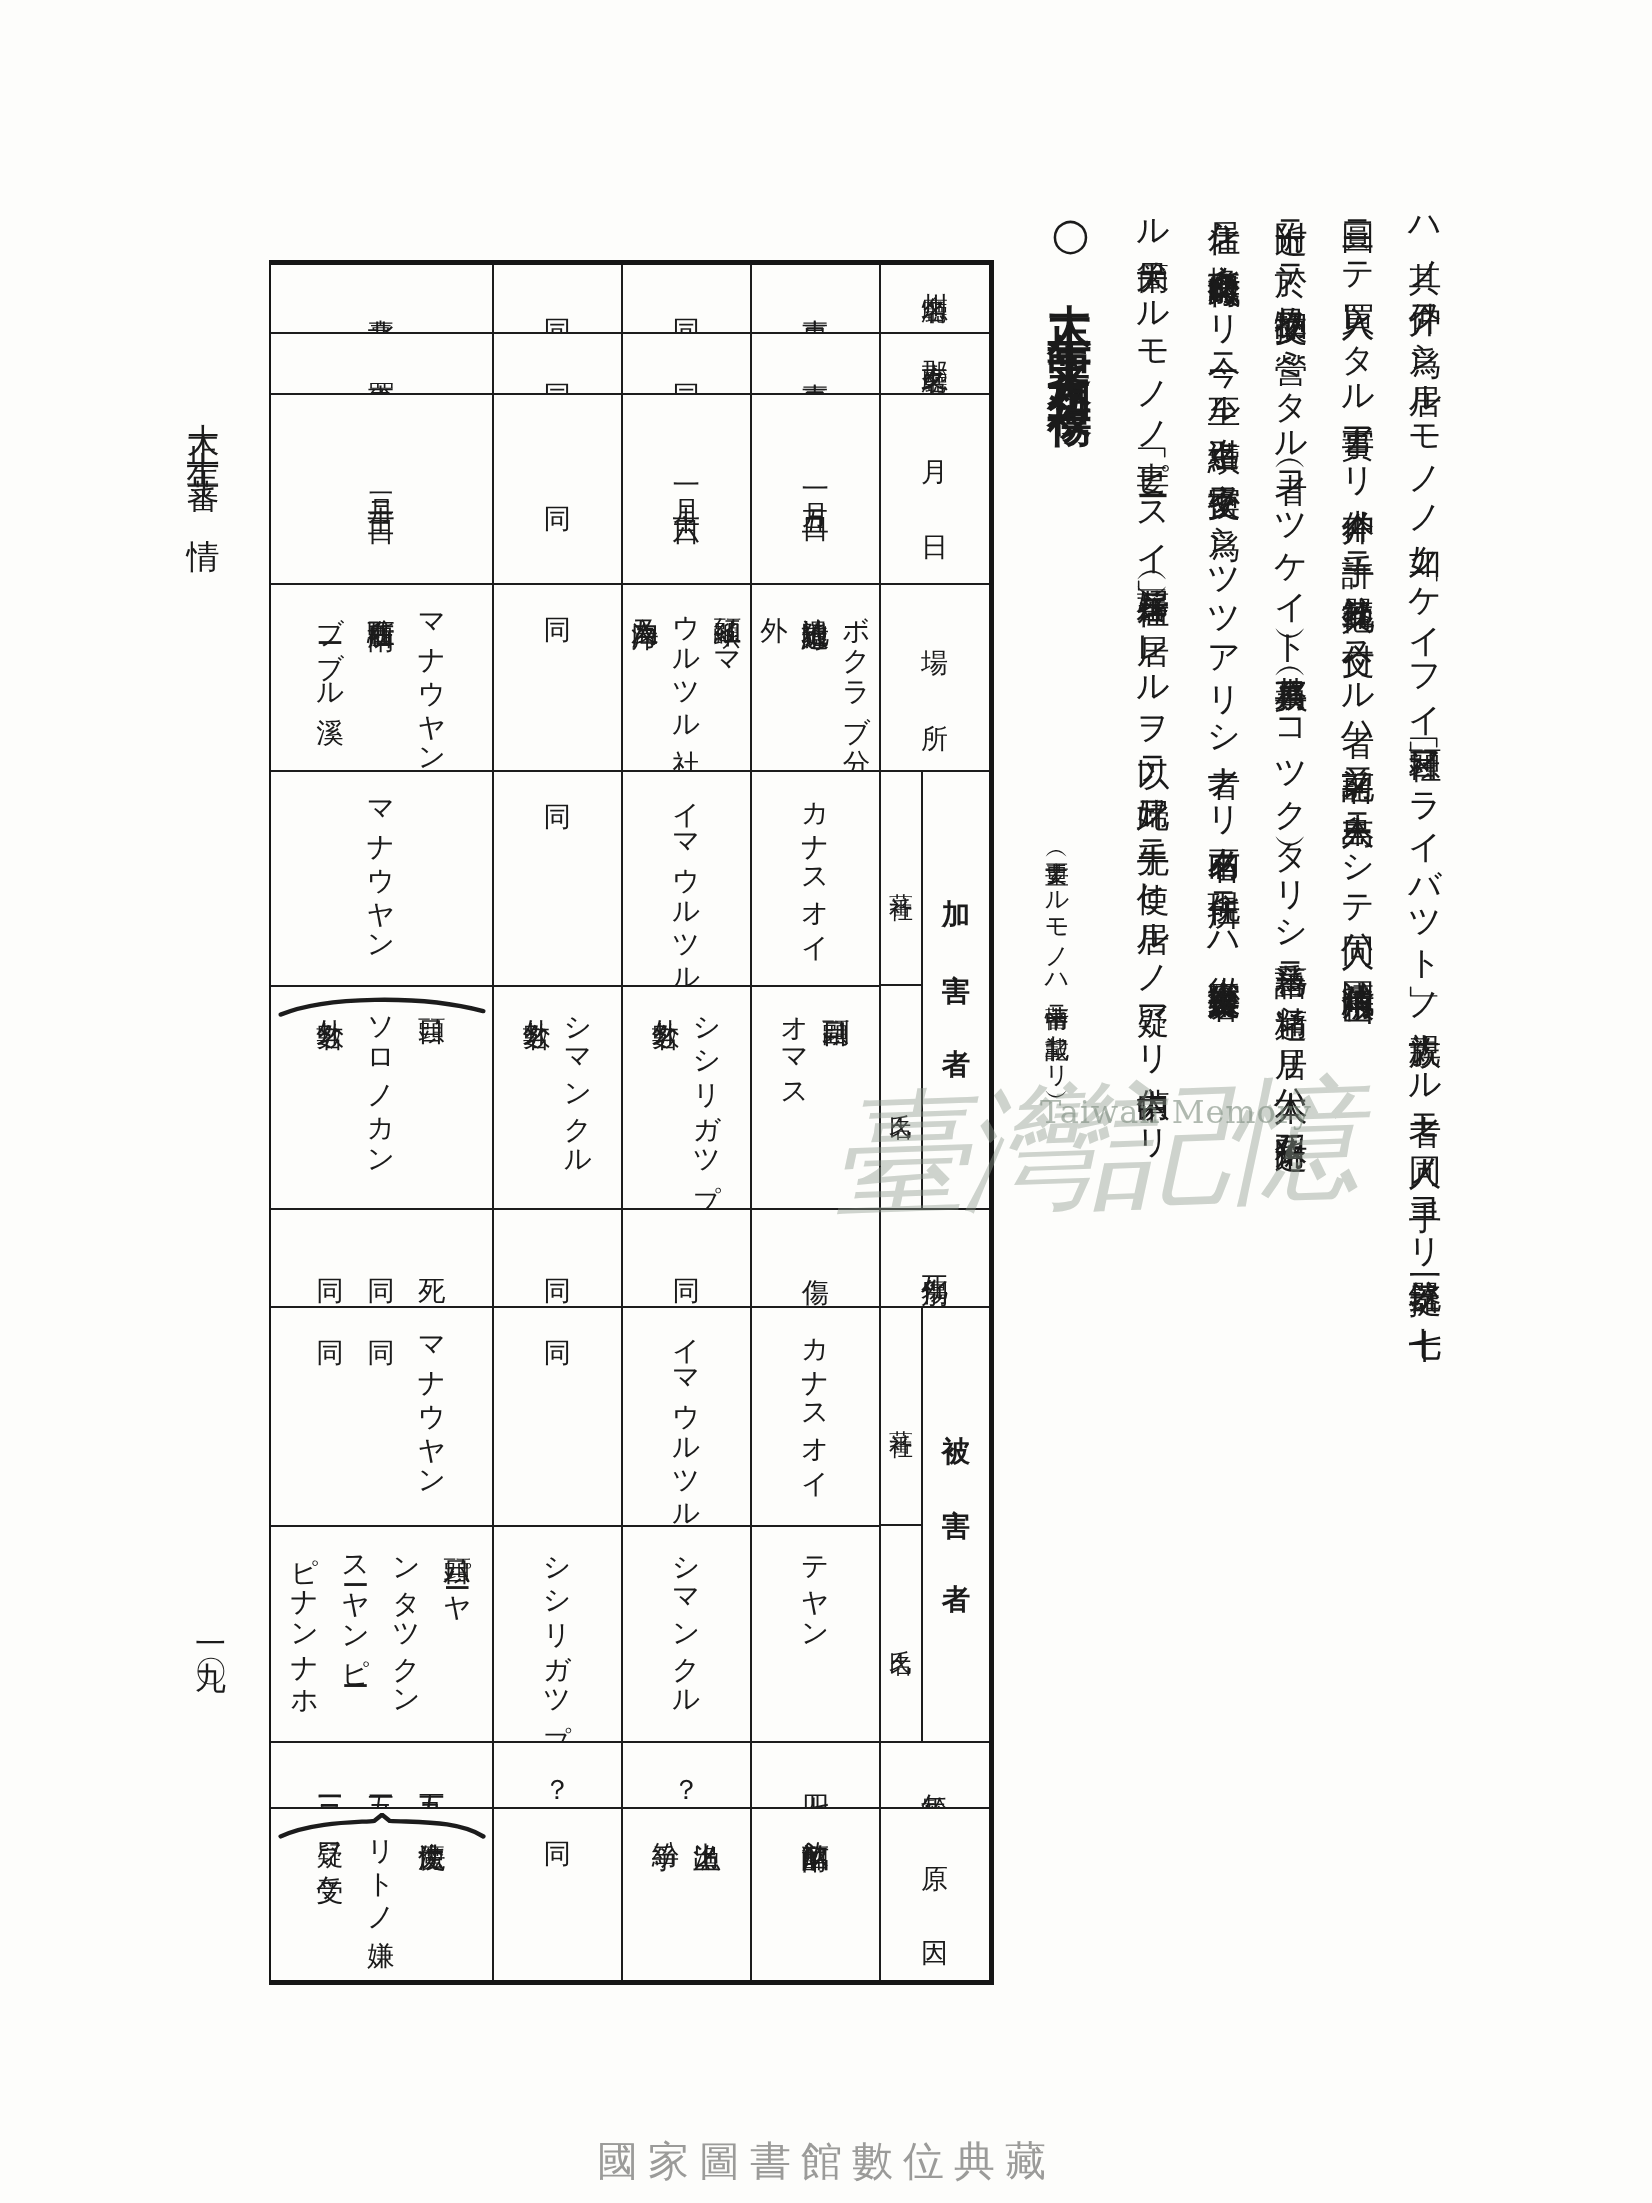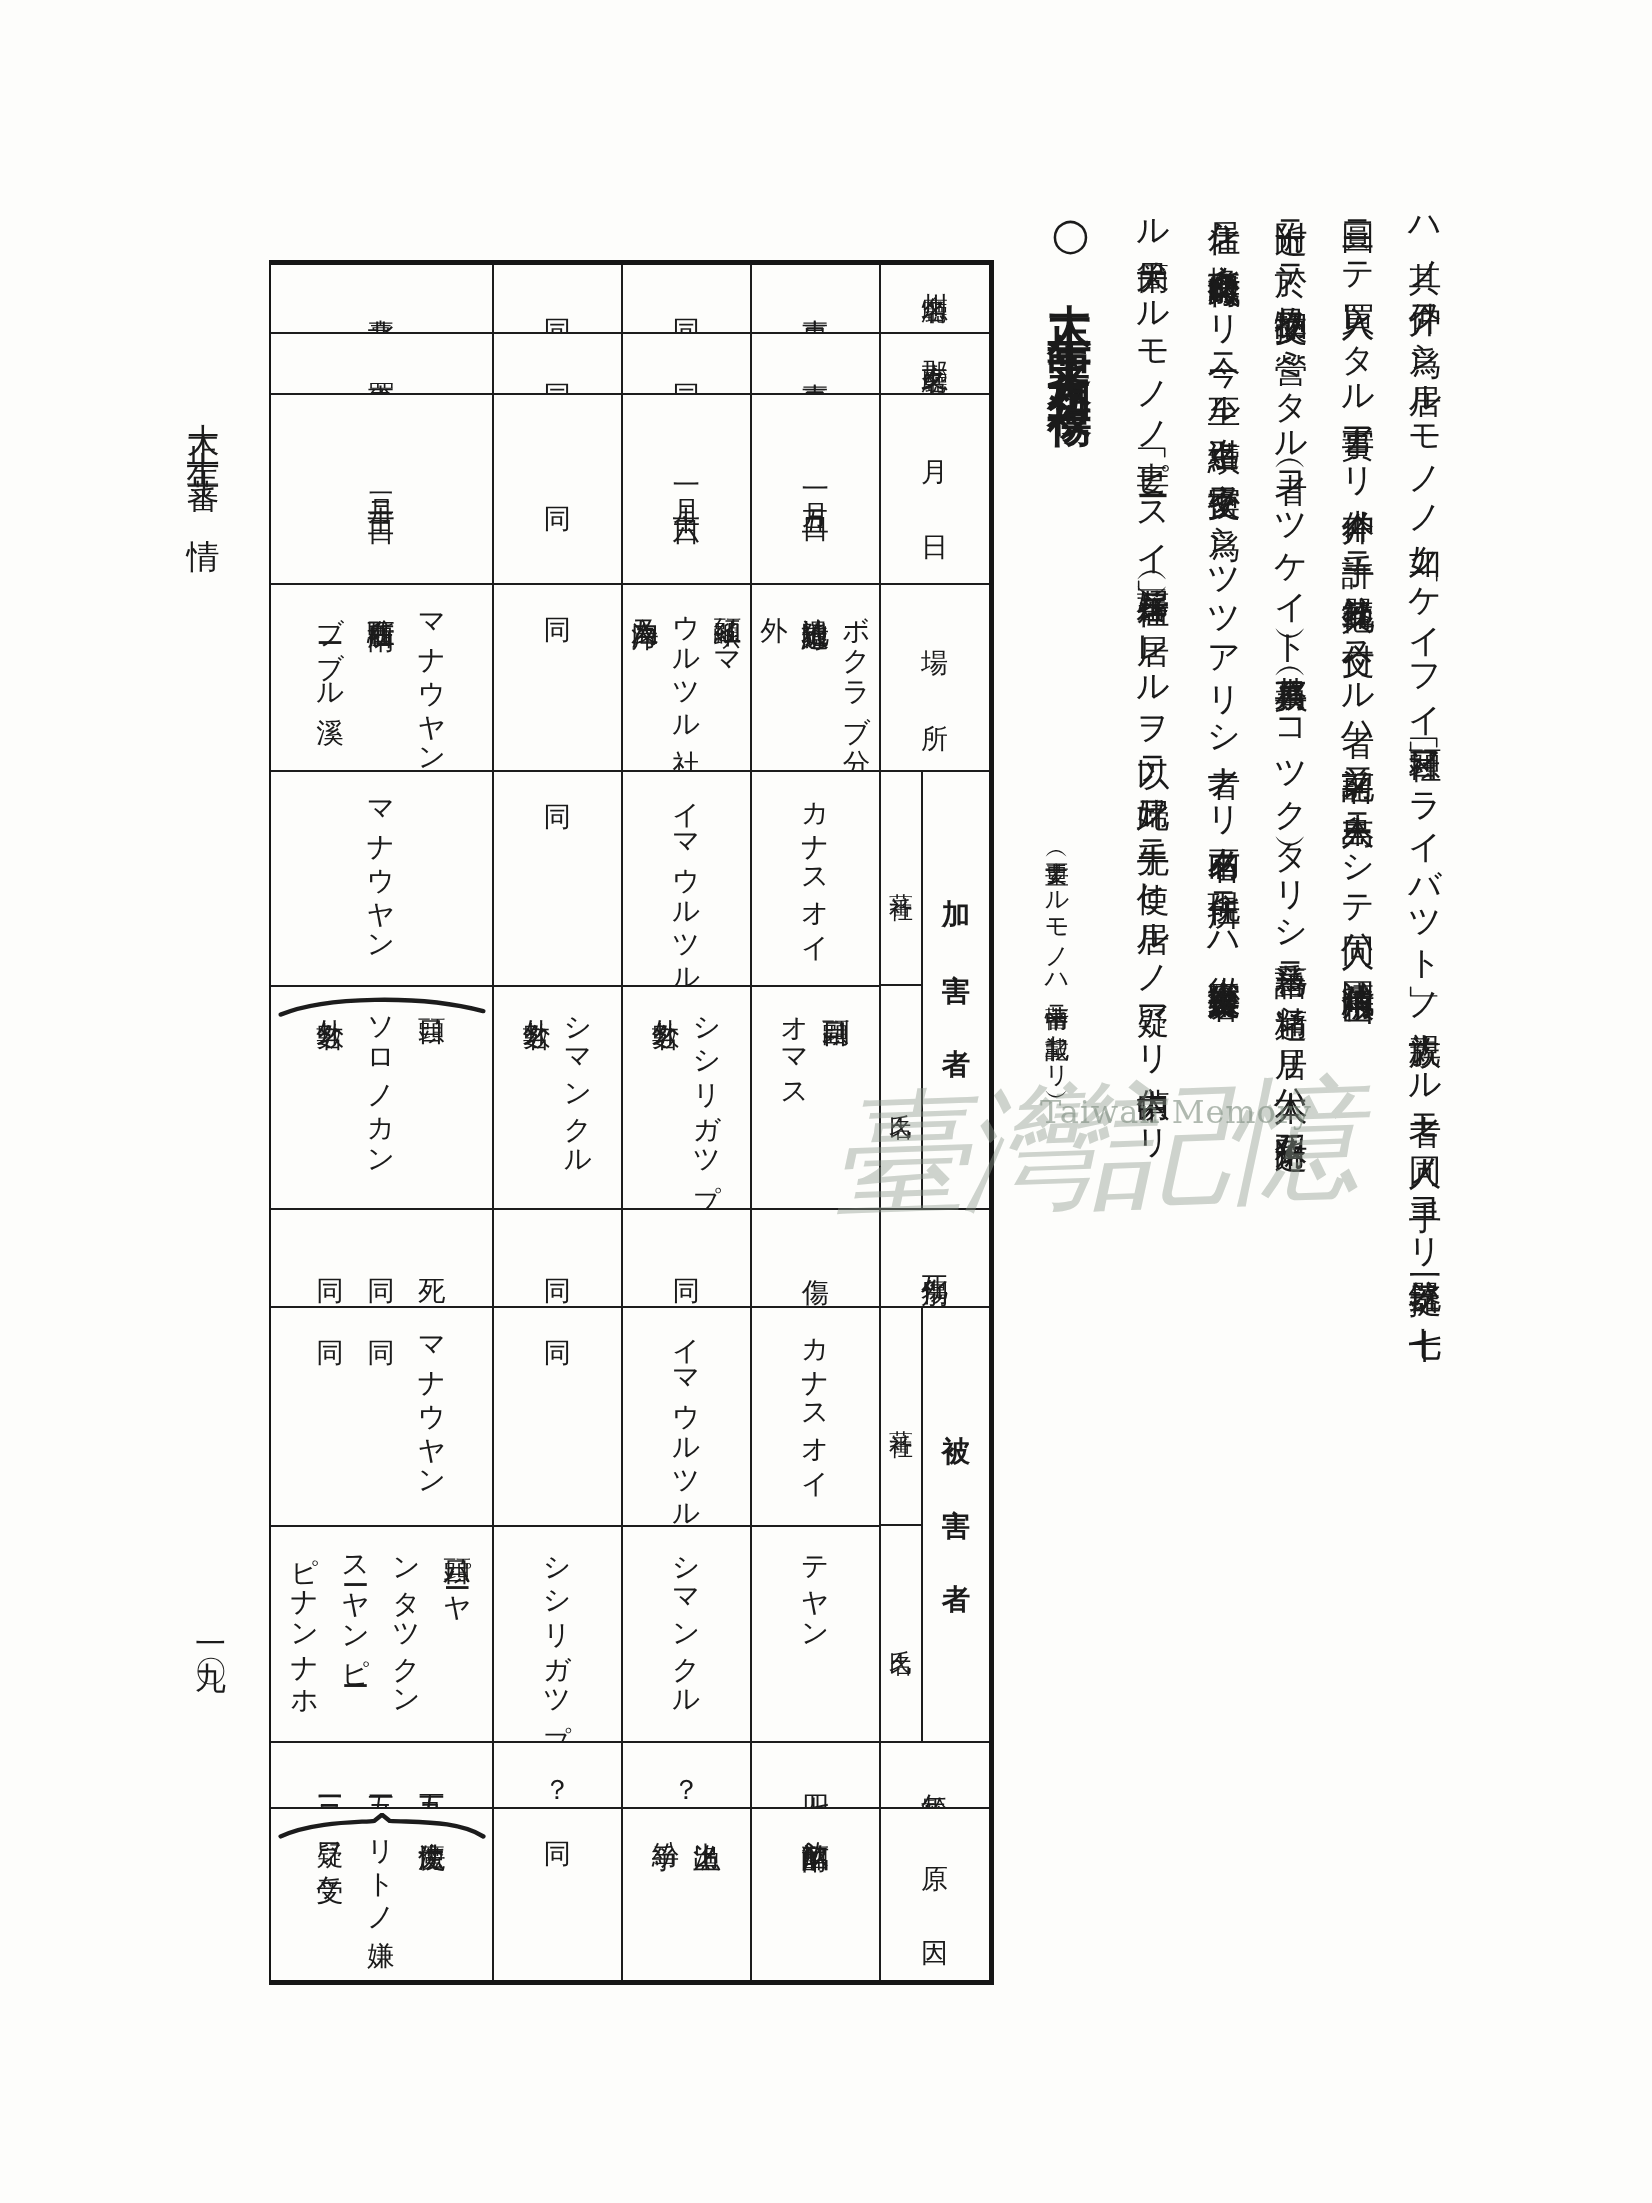--- a/index.html
+++ b/index.html
@@ -328,14 +328,15 @@
 疑ヲ受ケ</span>
         </div>
       </div>
     </div>
 
   <div id="watermark">
     <div id="wm-cjk">臺灣記憶</div>
     <div id="wm-latin">Taiwan Memory</div>
   </div>
 
+  <div class="bottom-caption">國家圖書館數位典藏</div>
 </div>
 
 
 </body></html>

